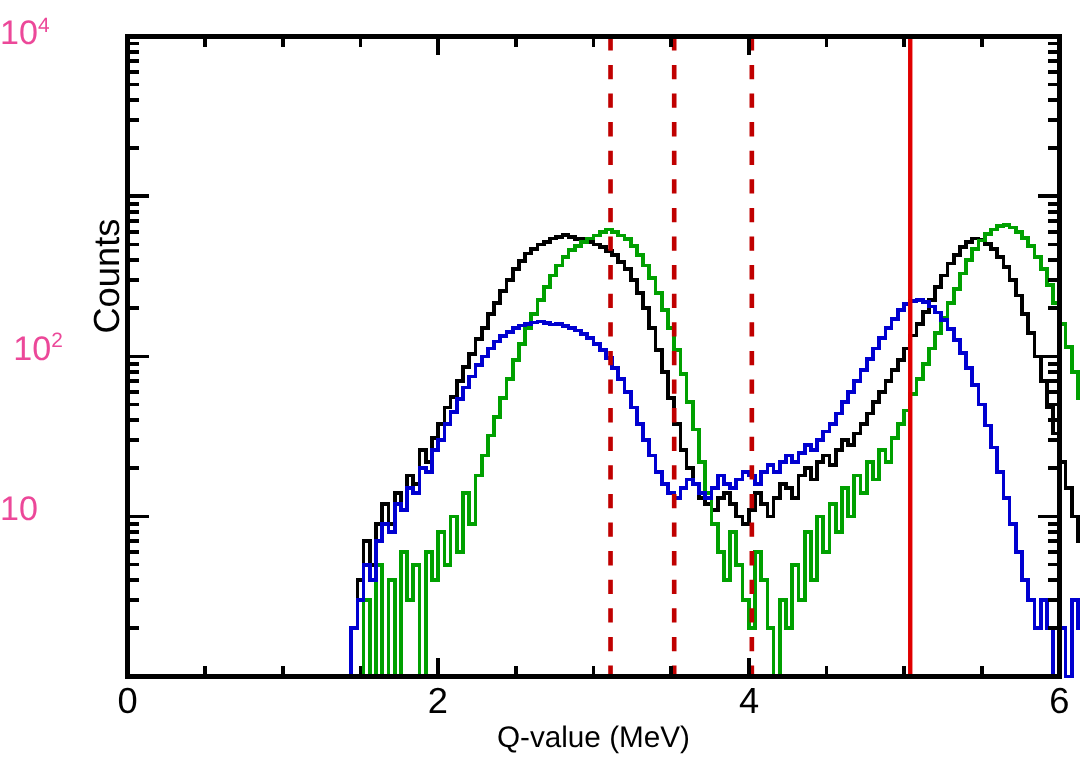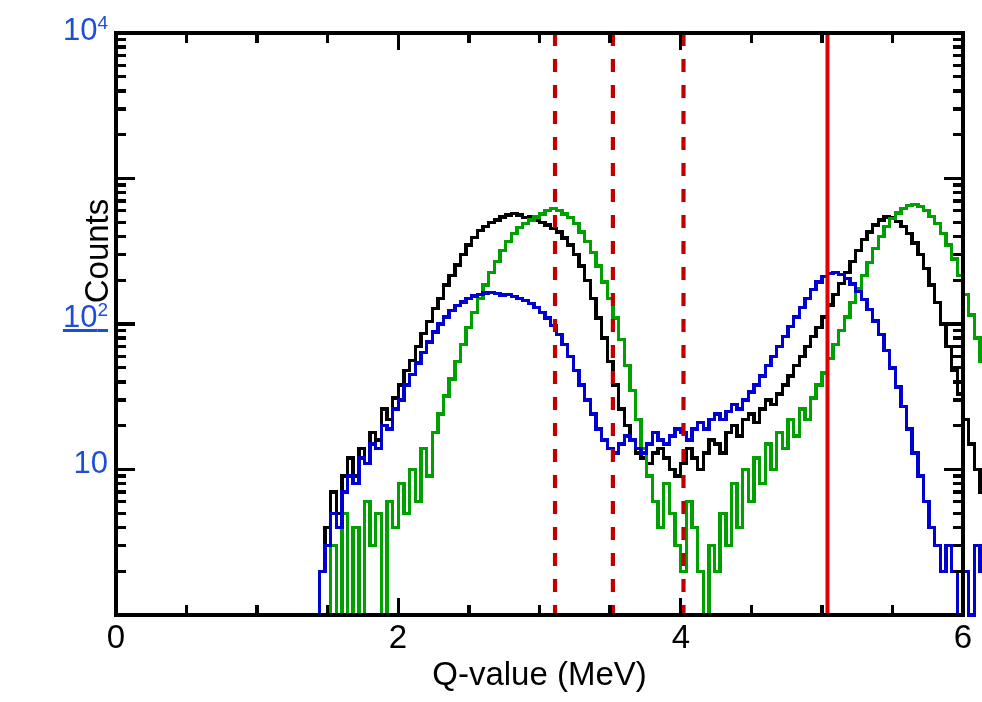--- a/index.html
+++ b/index.html
@@ -6,43 +6,43 @@
   body{width:982px;height:702px;font-family:"Liberation Sans",sans-serif;overflow:hidden;}
   #root{position:relative;width:982px;height:702px;background:#ffffff;}
 
   .ylabel{
     position:absolute;left:-3px;top:232px;width:200px;
     transform:rotate(-90deg);transform-origin:50% 50%;
     text-align:center;font-size:33px;color:#000;letter-spacing:0px;
   }
   .xlabel{
     position:absolute;left:116px;top:655px;width:847px;
-    text-align:center;font-size:33px;color:#000;
+    text-align:center;font-size:27px;color:#000;
   }
   .ytick-label{
-    position:absolute;right:0;text-align:right;font-size:31px;color:#1d4ed8;
+    position:absolute;right:0;text-align:left;font-size:31px;color:#ec4899;
     white-space:nowrap;line-height:1;
   }
   .ytick-label sup{font-size:19px;vertical-align:super;line-height:0;}
   .xtick-label{
     position:absolute;text-align:center;font-size:33px;color:#000;
     width:60px;line-height:1;
   }
   #plotsvg{position:absolute;left:0;top:0;}
 </style>
 </head>
 <body>
 
 <div id="root">
 
   <div class="ylabel">Counts</div>
   <div class="xlabel">Q-value (MeV)</div>
 
   <div class="ytick-label" style="top:14px;width:108px;left:0px;">10<sup>4</sup></div>
-  <div class="ytick-label" style="top:301px;width:108px;left:0px;text-decoration:underline;">10<sup>2</sup></div>
+  <div class="ytick-label" style="top:301px;width:108px;left:12px;">10<sup>2</sup></div>
   <div class="ytick-label" style="top:447px;width:108px;left:0px;">10</div>
 
   <div class="xtick-label" style="left:86px;top:620px;">0</div>
   <div class="xtick-label" style="left:368px;top:620px;">2</div>
   <div class="xtick-label" style="left:651px;top:620px;">4</div>
   <div class="xtick-label" style="left:933px;top:620px;">6</div>
 
   <svg id="plotsvg" width="982" height="702">
     <g id="gridlayer"></g>
     <g id="serieslayer">

